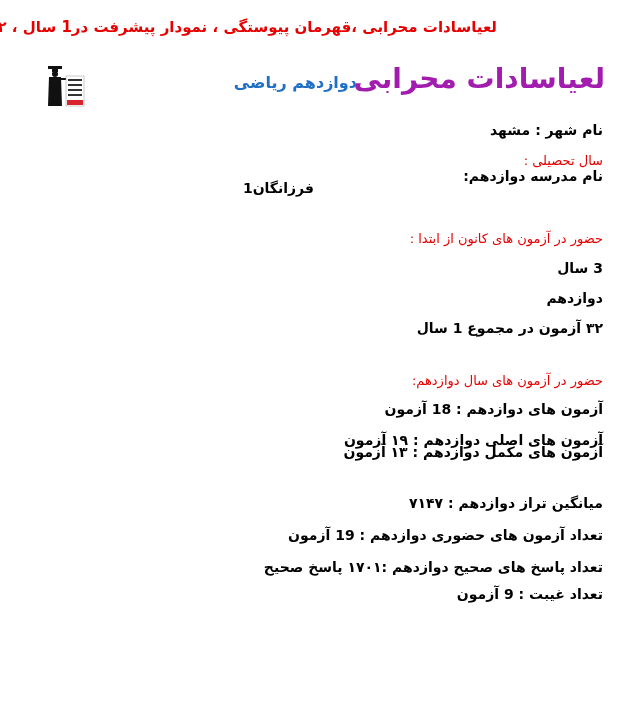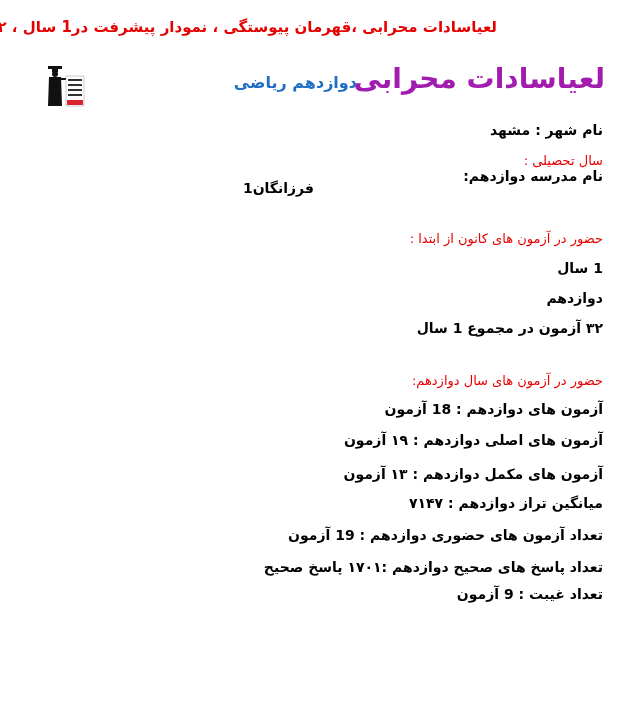--- a/index.html
+++ b/index.html
@@ -101,26 +101,26 @@
 
   <div class="rtl name-title">لعیاسادات محرابی</div>
   <div class="rtl grade-title">دوازدهم ریاضی</div>
 
   <div class="rtl row" style="top:122px;">نام شهر : مشهد</div>
   <div class="rtl red-heading" style="top:153px;">سال تحصیلی :</div>
   <div class="rtl row" style="top:168px;">نام مدرسه دوازدهم:</div>
   <div class="rtl school-value">فرزانگان1</div>
 
   <div class="rtl red-heading" style="top:231px;">حضور در آزمون های کانون از ابتدا :</div>
-  <div class="rtl row" style="top:260px;">1 سال</div>
+  <div class="rtl row" style="top:260px;">3 سال</div>
   <div class="rtl row" style="top:290px;">دوازدهم</div>
   <div class="rtl row" style="top:320px;margin-left:17px;">۳۲ آزمون در مجموع 1 سال</div>
 
   <div class="rtl red-heading" style="top:373px;">حضور در آزمون های سال دوازدهم:</div>
   <div class="rtl row" style="top:401px;">آزمون های دوازدهم : 18 آزمون</div>
   <div class="rtl row" style="top:432px;">آزمون های اصلی دوازدهم : ۱۹ آزمون</div>
-  <div class="rtl row" style="top:466px;margin-left:23px;">آزمون های مکمل دوازدهم : ۱۳ آزمون</div>
+  <div class="rtl row" style="top:444px;margin-left:23px;">آزمون های مکمل دوازدهم : ۱۳ آزمون</div>
   <div class="rtl row" style="top:495px;">میانگین تراز دوازدهم : ۷۱۴۷</div>
   <div class="rtl row" style="top:527px;">تعداد آزمون های حضوری دوازدهم : 19 آزمون</div>
   <div class="rtl row" style="top:559px;">تعداد پاسخ های صحیح دوازدهم :۱۷۰۱ پاسخ صحیح</div>
   <div class="rtl row" style="top:586px;">تعداد غیبت : 9 آزمون</div>
 
 </div>
 
 </body></html>

